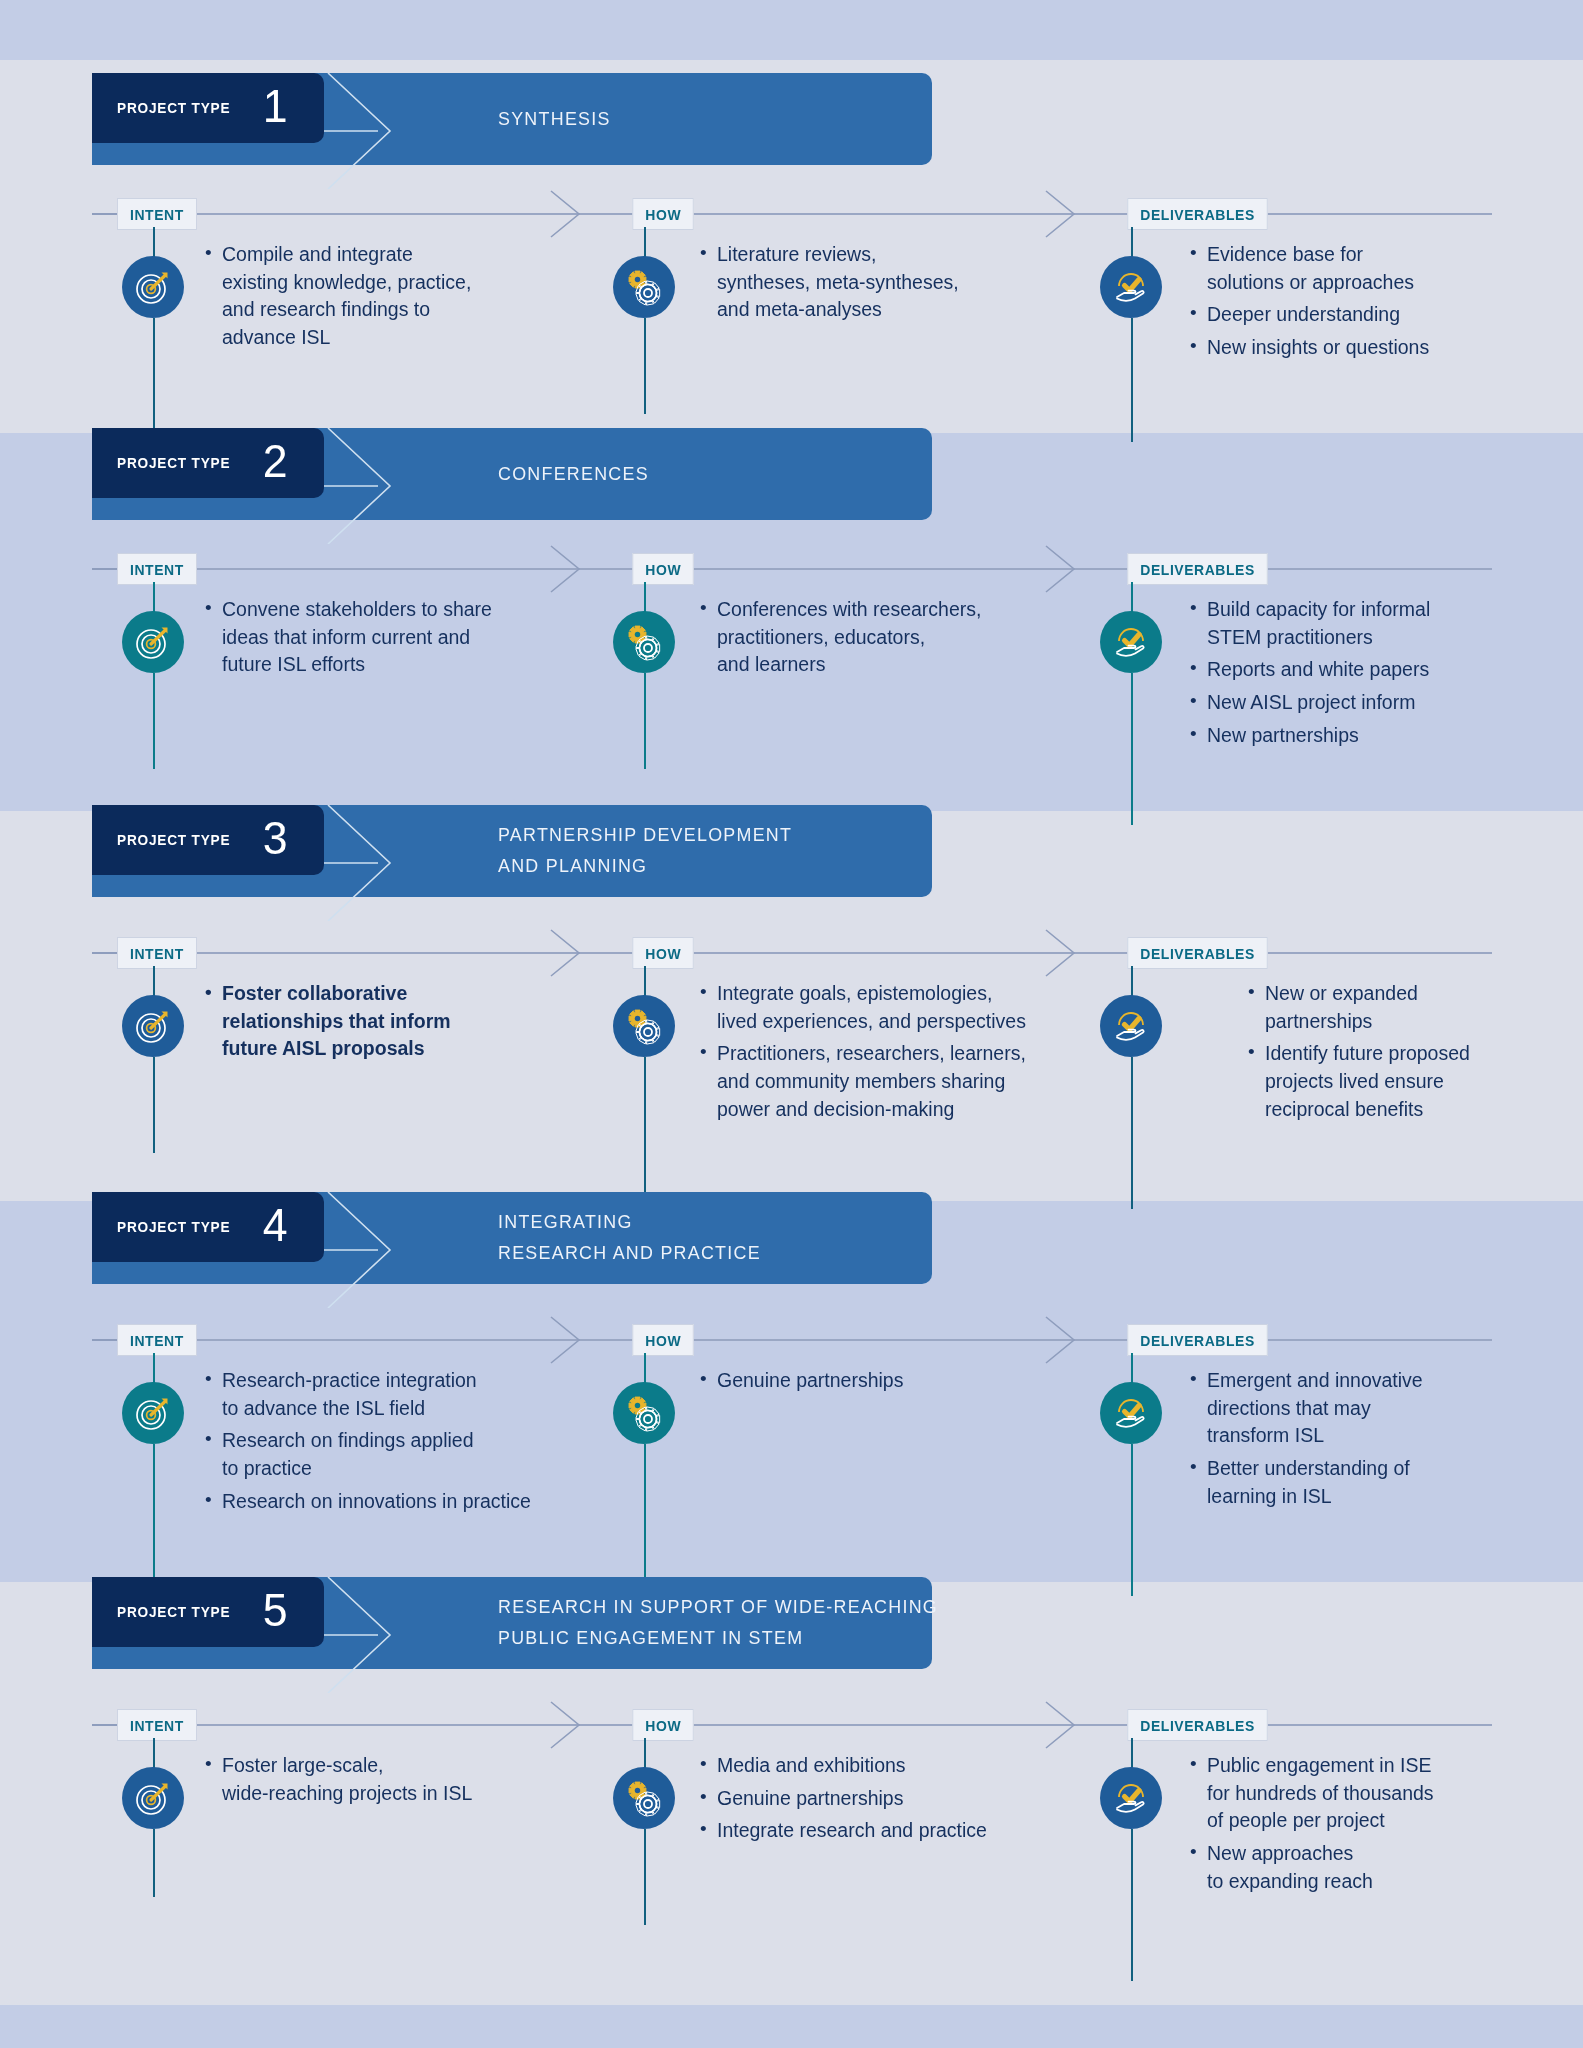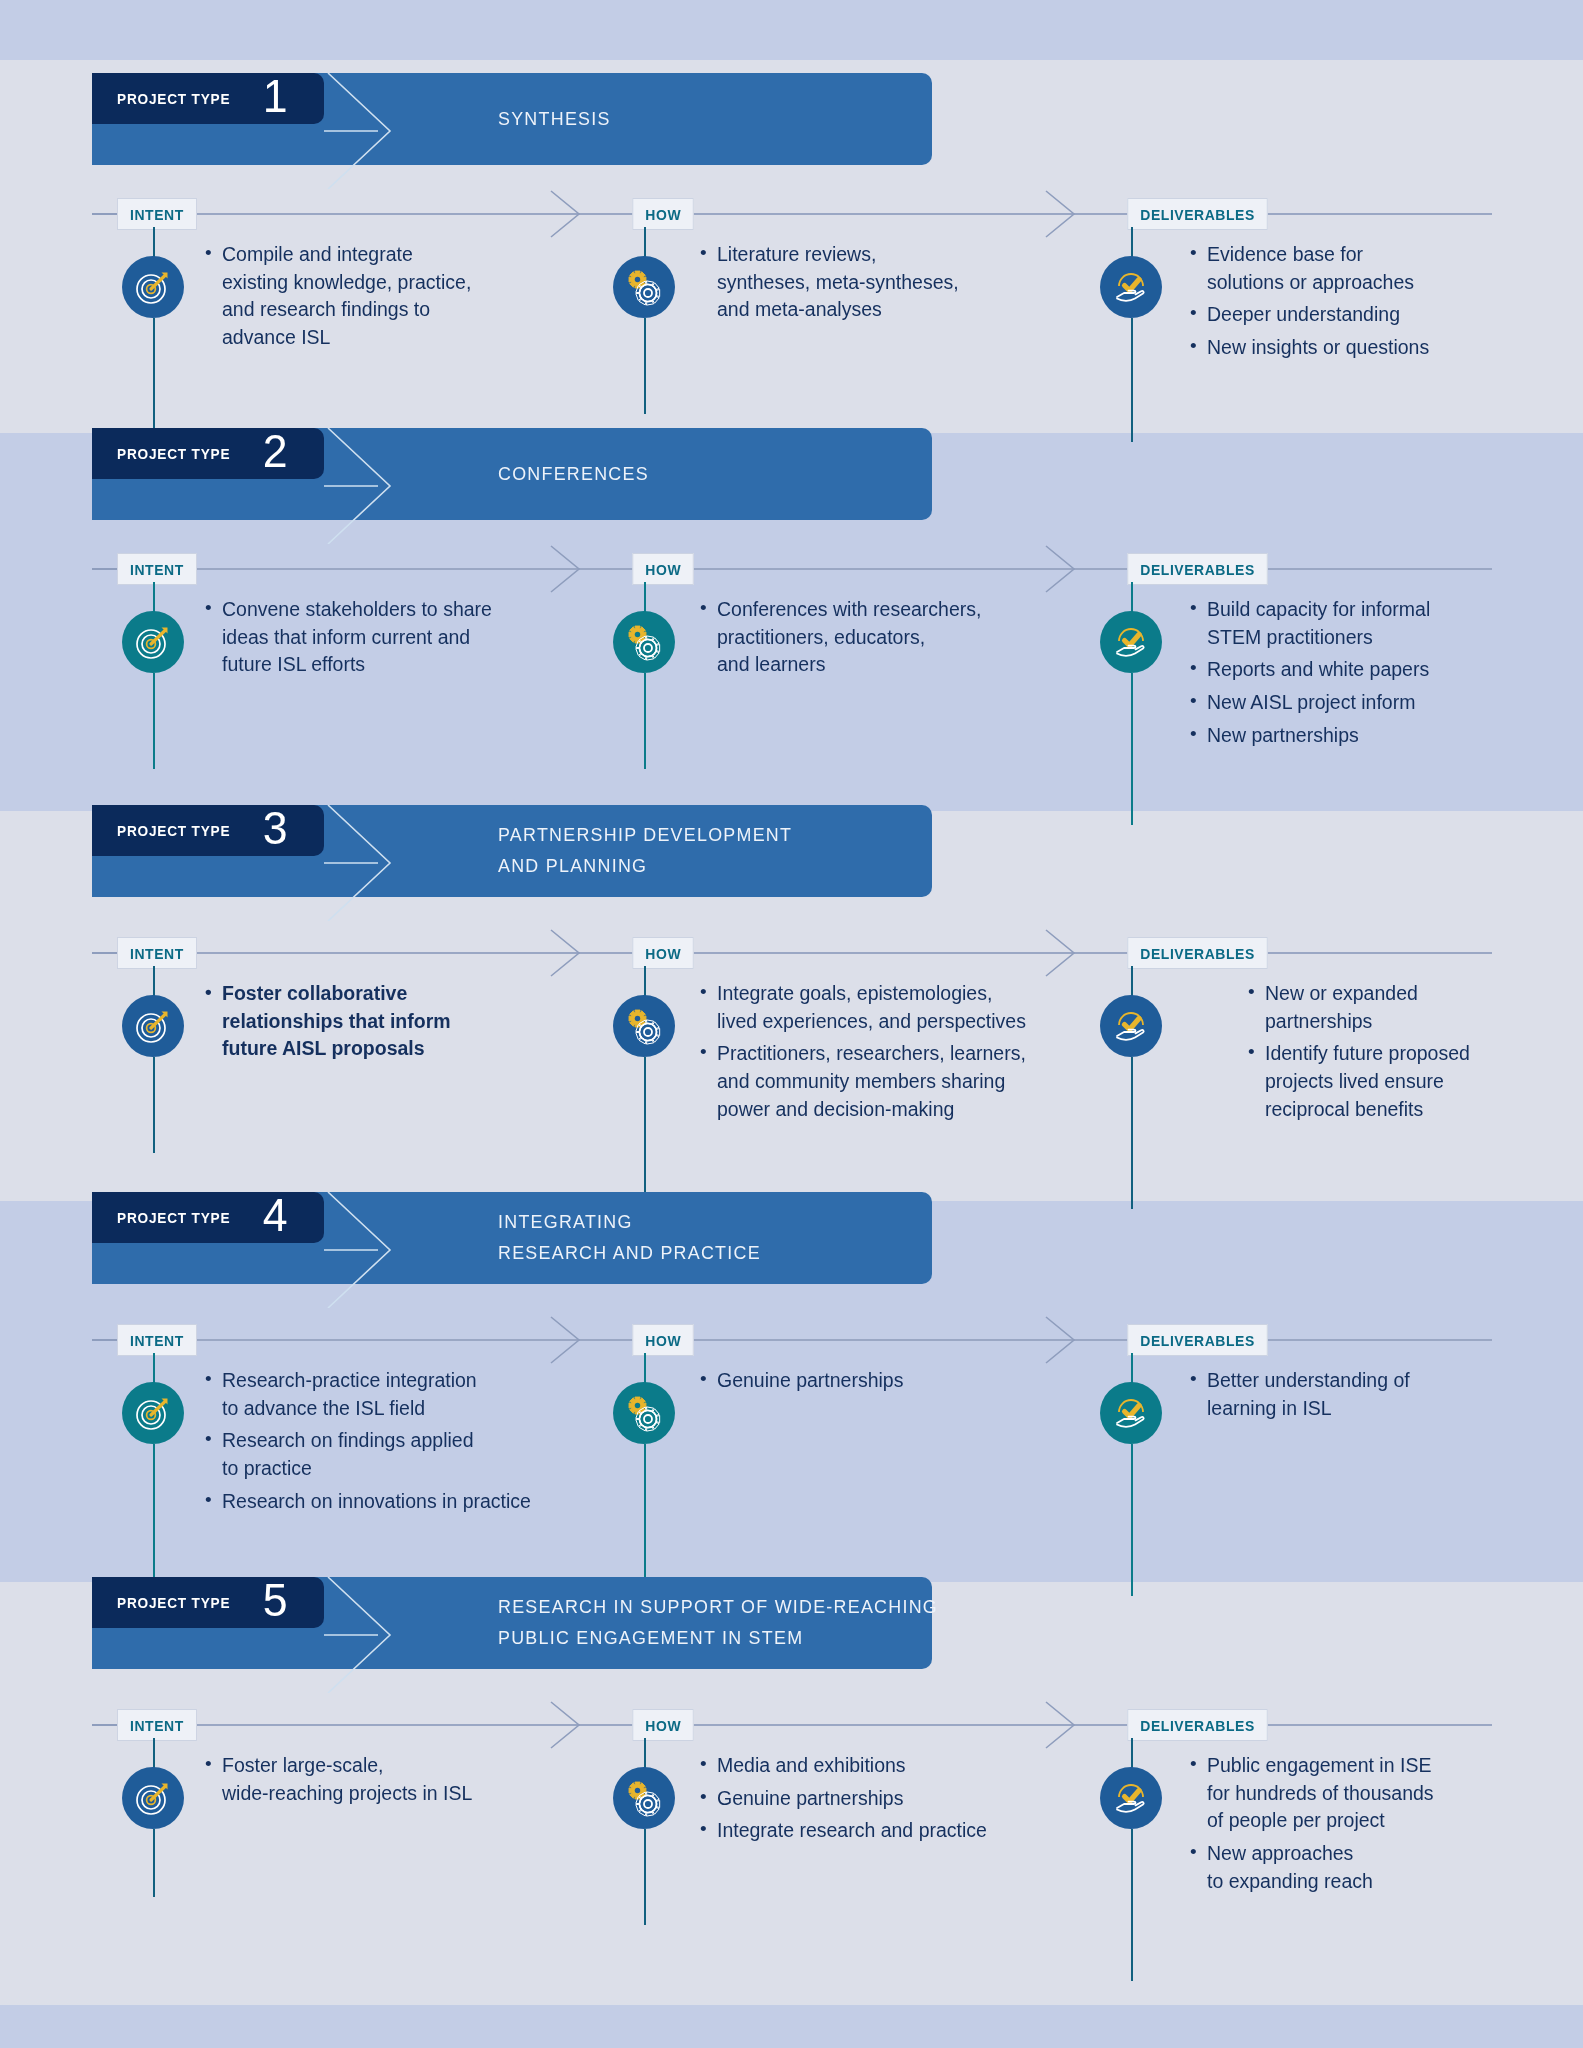--- a/index.html
+++ b/index.html
@@ -20,21 +20,21 @@
   
   .section{position:absolute;left:0;width:1583px;}
 
   
   .hdr{position:absolute;left:92px;top:0;height:92px;width:840px;}
   .hdr-blue{
     position:absolute;left:0;top:0;width:840px;height:92px;
     background:#2f6cab;border-radius:0 10px 10px 0;
   }
   .hdr-navy{
-    position:absolute;left:0;top:0;width:232px;height:51px;
+    position:absolute;left:0;top:0;width:232px;height:70px;
     background:#0b2a5b;border-radius:0 10px 10px 0;
     display:flex;align-items:center;
   }
   .hdr-navy .pt-label{
     color:#ffffff;font-size:15.5px;letter-spacing:.9px;font-weight:700;
     margin-left:25px;
     font-family:"Liberation Sans", sans-serif;
     transform:scaleX(.88);transform-origin:left center;
   }
   .hdr-navy .pt-num{
@@ -533,20 +533,25 @@
           <svg width="42" height="42" viewBox="0 0 42 42">
     <path d="M9 20 A12 12 0 1 1 33 20" fill="none" stroke="#e8b52c" stroke-width="1.8"></path>
     <path d="M14.5 19.5 L19.5 24.5 L29 13.5" fill="none" stroke="#e8b52c" stroke-width="5.2" stroke-linecap="round" stroke-linejoin="round"></path>
     <path d="M7 31 L14 27 L24 27 C26 27 26 24.6 24 24.6 L18.5 24.6" fill="none" stroke="#ffffff" stroke-width="1.8" stroke-linecap="round" stroke-linejoin="round"></path>
     <path d="M7 32.6 C12 35.6 20 35.6 25 32.6 L33 27.6 C34.6 26.4 33 24.2 31.2 25.2 L25.5 28.4" fill="none" stroke="#ffffff" stroke-width="1.8" stroke-linecap="round" stroke-linejoin="round"></path>
   </svg>
         </div>
         <div class="bullets" style="left: 1190px; top: 1367px; width: 330px;">
           <ul>
             <li>
+              <span class="ln">Emergent and innovative</span>
+              <span class="ln">directions that may</span>
+              <span class="ln">transform ISL</span>
+            </li>
+            <li>
               <span class="ln">Better understanding of</span>
               <span class="ln">learning in ISL</span>
             </li>
           </ul>
         </div>
       </div>
       <div class="section" style="top: 0px;">
         <div class="hdr" style="top: 1577px;">
           <div class="hdr-blue"></div>
      <div class="hdr-navy">

